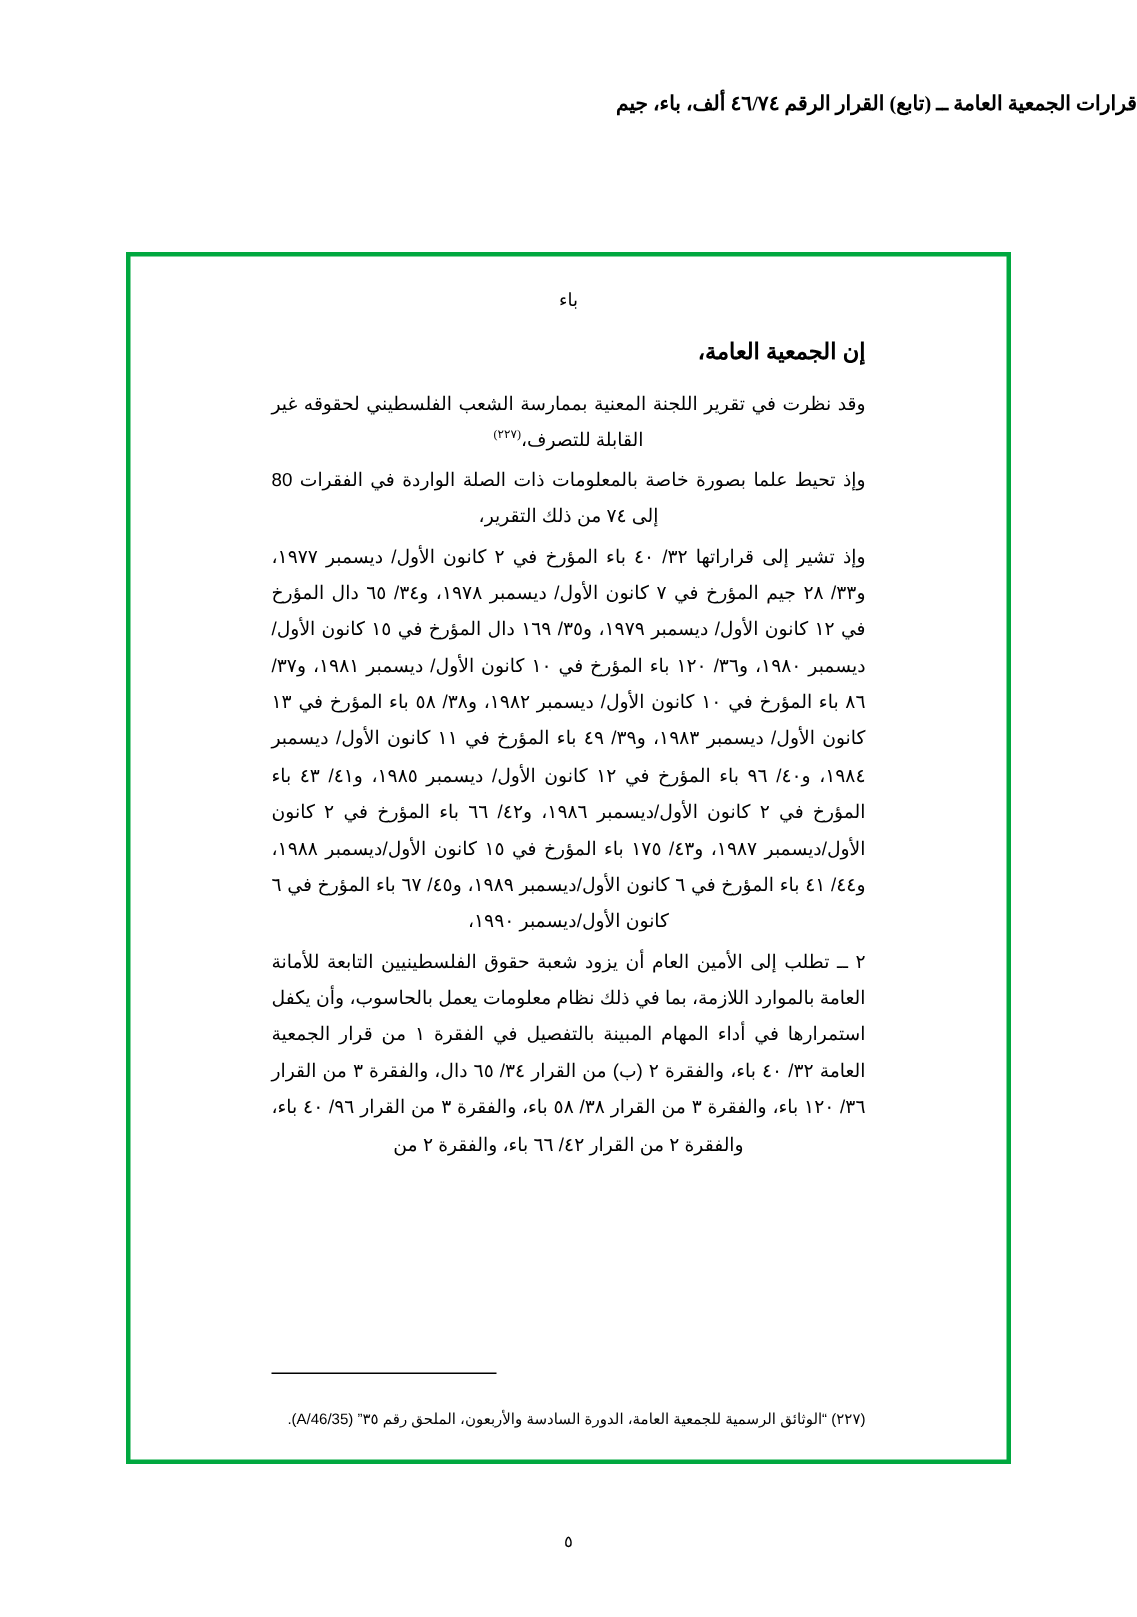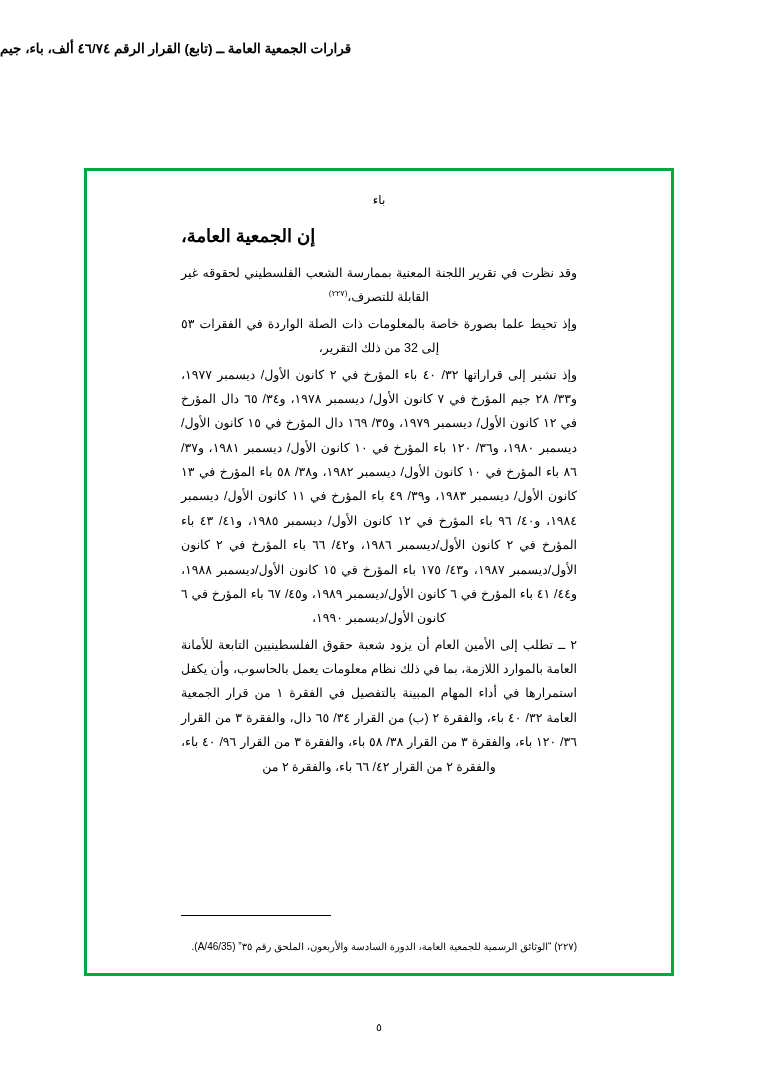--- a/index.html
+++ b/index.html
@@ -14,22 +14,23 @@
     color: #000000;
     direction: rtl;
   }
   .page {
     position: relative;
     width: 758px;
     height: 1078px;
     box-sizing: border-box;
   }
   .header-block {
-    text-align: left;
-    padding-top: 40px;
+    text-align: right;
+    padding-top: 60px;
+    font-family: Liberation Serif, serif;
   }
   .doc-title {
     font-size: 13.5px;
     font-weight: bold;
     letter-spacing: 0px;
     line-height: 1.4;
   }
   .doc-source {
     font-size: 9.5px;
     font-weight: bold;
@@ -55,22 +56,22 @@
     bottom: 0;
     padding: 22px 94px 14px 94px;
     box-sizing: border-box;
   }
   .section-letter {
     text-align: center;
     font-size: 12px;
     margin-bottom: 18px;
   }
   .lead {
-    text-align: left;
-    font-size: 18px;
+    text-align: right;
+    font-size: 15px;
     font-weight: bold;
     margin-bottom: 14px;
   }
   p.body-par {
     font-size: 12.5px;
     line-height: 1.95;
     margin: 0 0 2px 0;
     text-align: justify;
     text-align-last: center;
   }
@@ -122,21 +123,21 @@
 
   <div class="frame">
     <div class="frame-inner">
 
       <div class="section-letter">باء</div>
 
       <div class="lead">إن الجمعية العامة،</div>
 
       <p class="body-par first-center"><span>وقد نظرت في تقرير اللجنة المعنية بممارسة الشعب الفلسطيني لحقوقه غير القابلة للتصرف،</span><sup class="fn">(٢٢٧)</sup></p>
 
-      <p class="body-par">وإذ تحيط علما بصورة خاصة بالمعلومات ذات الصلة الواردة في الفقرات ٥٣ إلى 32 من ذلك التقرير،</p>
+      <p class="body-par">وإذ تحيط علما بصورة خاصة بالمعلومات ذات الصلة الواردة في الفقرات 80 إلى ٧٤ من ذلك التقرير،</p>
 
       <p class="body-par">وإذ تشير إلى قراراتها ٣٢/ ٤٠ باء المؤرخ في ٢ كانون الأول/ ديسمبر ١٩٧٧، و٣٣/ ٢٨ جيم المؤرخ في ٧ كانون الأول/ ديسمبر ١٩٧٨، و٣٤/ ٦٥ دال المؤرخ في ١٢ كانون الأول/ ديسمبر ١٩٧٩، و٣٥/ ١٦٩ دال المؤرخ في ١٥ كانون الأول/ ديسمبر ١٩٨٠، و٣٦/ ١٢٠ باء المؤرخ في ١٠ كانون الأول/ ديسمبر ١٩٨١، و٣٧/ ٨٦ باء المؤرخ في ١٠ كانون الأول/ ديسمبر ١٩٨٢، و٣٨/ ٥٨ باء المؤرخ في ١٣ كانون الأول/ ديسمبر ١٩٨٣، و٣٩/ ٤٩ باء المؤرخ في ١١ كانون الأول/ ديسمبر ١٩٨٤، و٤٠/ ٩٦ باء المؤرخ في ١٢ كانون الأول/ ديسمبر ١٩٨٥، و٤١/ ٤٣ باء المؤرخ في ٢ كانون الأول/ديسمبر ١٩٨٦، و٤٢/ ٦٦ باء المؤرخ في ٢ كانون الأول/ديسمبر ١٩٨٧، و٤٣/ ١٧٥ باء المؤرخ في ١٥ كانون الأول/ديسمبر ١٩٨٨، و٤٤/ ٤١ باء المؤرخ في ٦ كانون الأول/ديسمبر ١٩٨٩، و٤٥/ ٦٧ باء المؤرخ في ٦ كانون الأول/ديسمبر ١٩٩٠،</p>
 
 
       <p class="body-par">٢ ــ تطلب إلى الأمين العام أن يزود شعبة حقوق الفلسطينيين التابعة للأمانة العامة بالموارد اللازمة، بما في ذلك نظام معلومات يعمل بالحاسوب، وأن يكفل استمرارها في أداء المهام المبينة بالتفصيل في الفقرة ١ من قرار الجمعية العامة ٣٢/ ٤٠ باء، والفقرة ٢ (ب) من القرار ٣٤/ ٦٥ دال، والفقرة ٣ من القرار ٣٦/ ١٢٠ باء، والفقرة ٣ من القرار ٣٨/ ٥٨ باء، والفقرة ٣ من القرار ٩٦/ ٤٠ باء، والفقرة ٢ من القرار ٤٢/ ٦٦ باء، والفقرة ٢ من</p>
 
     </div>
 
     <div class="frame-footer">
       <div class="fn-rule"></div>

